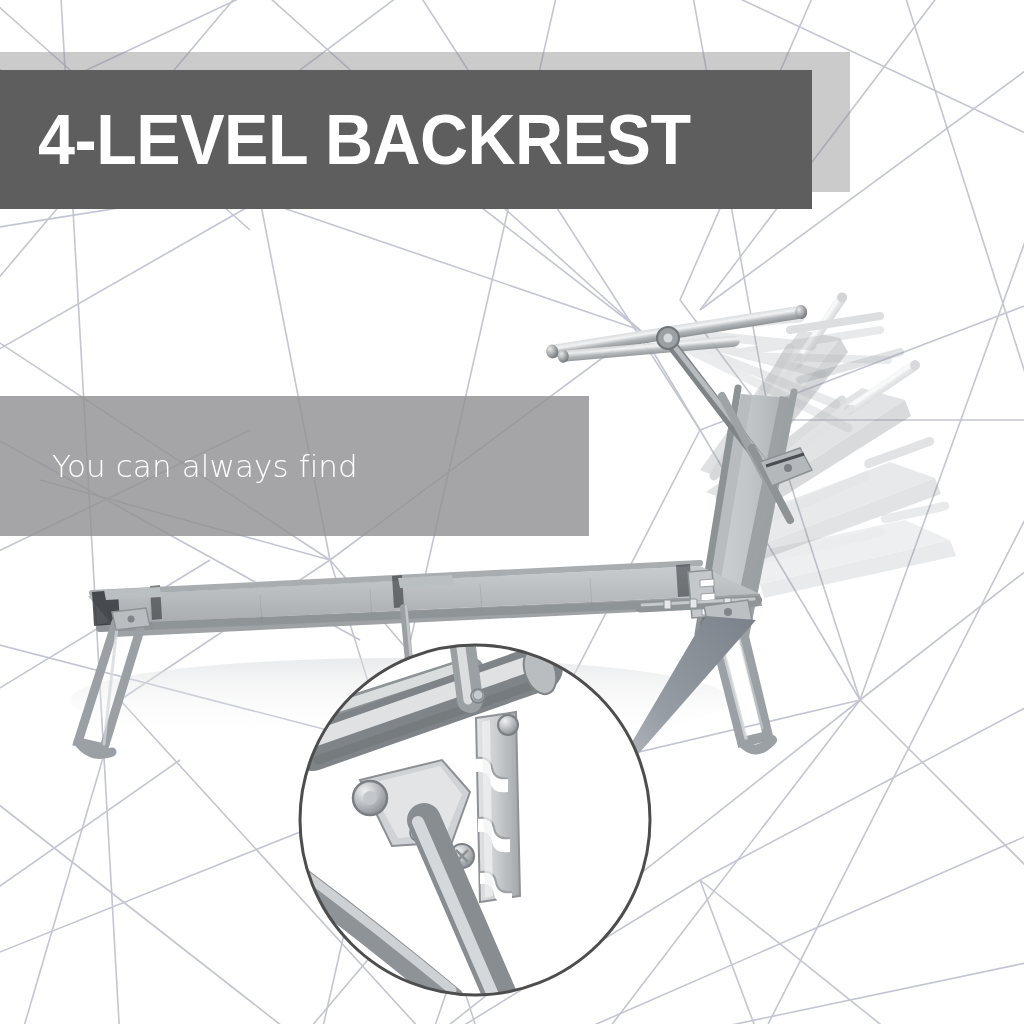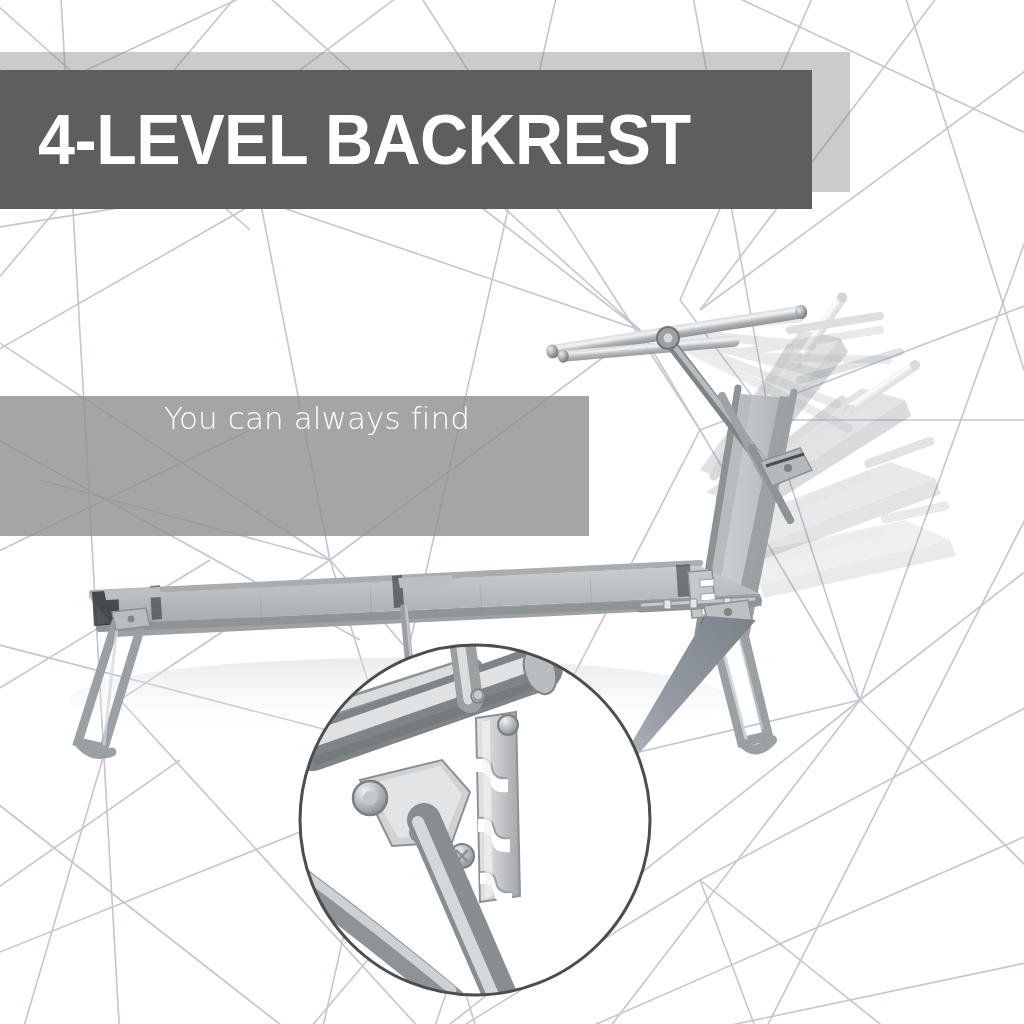--- a/index.html
+++ b/index.html
@@ -42,21 +42,21 @@
 
   
   .subtitle-band{
     position:absolute;
     left:0px;top:396px;width:589px;height:140px;
     background:rgba(145,145,148,0.82);
   }
   .subtitle-text{
     position:absolute;
     left:52px;top:396px;width:530px;height:140px;
-    display:flex;justify-content:center;
+    display:flex;flex-direction:column;justify-content:center;
     color:#ffffff;
     font-family:"DejaVu Sans", sans-serif;
     font-weight:300;
     font-size:31px;
     line-height:1.42;
     letter-spacing:0.1px;
   }
   .subtitle-text span{display:block;white-space:nowrap;}
 
   

